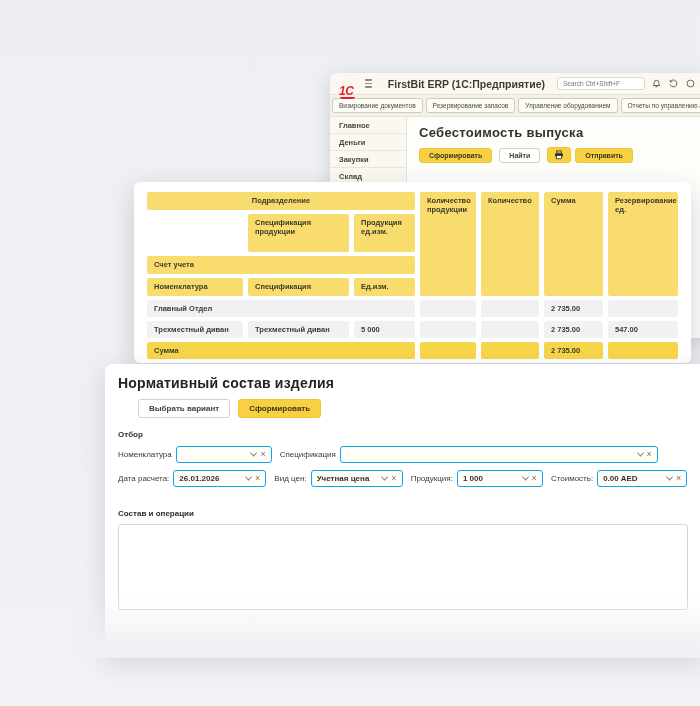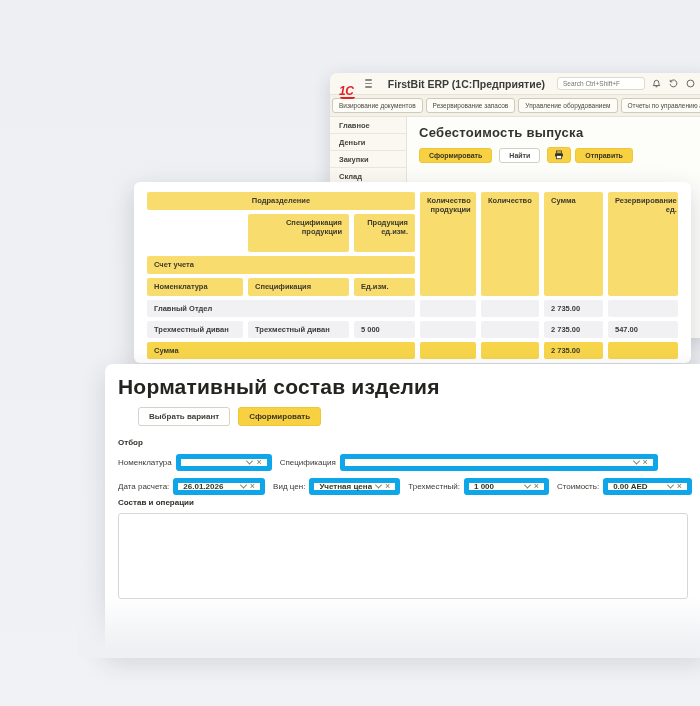--- a/index.html
+++ b/index.html
@@ -75,44 +75,44 @@
     grid-template-columns:96px 101px 61px 56px 58px 59px 1fr;
     grid-template-rows:18px 38px 18px 18px 17px 17px 17px;
     gap:4px 5px;
   }
   .cell {
     border-radius:2px; font-size:7.5px; font-weight:600; color:#3d3a2c;
     padding:3px 7px; display:flex; align-items:center; overflow:hidden; cursor:default;
     line-height:1.25;
   }
   .cell.hdr { background:#f9dc6e; }
-  .cell.top { align-items:flex-start; padding-top:4px;text-align:right; }
+  .cell.top { align-items:flex-start; padding-top:4px; }
   .cell.center { justify-content:center; }
   .cell.gray { background:#f1f1f4; color:#3a3a36; }
   .cell.total { background:#f7d54b; font-weight:700; }
   .span3 { grid-column:1 / 4; }
   .c4 { grid-column:4; } .c5 { grid-column:5; } .c6 { grid-column:6; } .c7 { grid-column:7; }
   .rowspan { grid-row:1 / 5; }
 
   
   .form-window {
     position:absolute; left:105px; top:364px; width:600px; height:290px;
     background:#ffffff; border-radius:8px 0 0 0; padding:11px 13px;
     box-shadow:0 8px 26px rgba(40,40,55,.15);
   }
-  .form-title { font-size:21px; font-weight:700; color:#23231f; letter-spacing:.2px; }
+  .form-title { font-size:14px; font-weight:700; color:#23231f; letter-spacing:.2px; }
   .form-btns { display:flex; gap:8px; margin-top:8px;padding-left:20px; }
   .fbtn { font-size:8px; font-weight:700; border-radius:3px; padding:4px 10px; cursor:pointer; white-space:nowrap; }
   .fbtn-white { background:#fff; border:1px solid #d6d3c6; color:#3e3e38; }
   .fbtn-yellow { background:#f8d143; border:1px solid #eec63a; color:#3c3522; }
   .section-label { font-size:8px; font-weight:700; color:#2e2e29; margin-top:12px; }
   .field-row { display:flex; align-items:center; margin-top:7px; }
   .f-label { font-size:8px; color:#3a3a35; margin-right:4px; white-space:nowrap; }
   .combo {
-    height:17px; background:#fffef8; border:5px solid #0ea5e9; border-radius:3px;
+    height:17px; background:#fffef8; border:1px solid #0ea5e9; border-radius:3px;
     display:flex; align-items:center; padding:0 5px; gap:4px; cursor:pointer;
   }
   .combo .val { flex:1; font-size:8px; font-weight:600; color:#33332e; white-space:nowrap; overflow:hidden; }
   .chev { display:inline-block; width:5px; height:5px; border-right:1.2px solid #72726c; border-bottom:1.2px solid #72726c; transform:rotate(45deg) translate(-1px,-1px); flex:0 0 auto; }
   .clear { font-size:9px; color:#72726c; line-height:1; flex:0 0 auto; }
   .clear::before { content:'×'; }
   .gap8 { margin-left:8px; }
   .compose-box {
     margin-top:6px; width:570px; height:86px; background:#fff;
     border:1px solid #d6d6d6; border-radius:3px;
@@ -263,32 +263,32 @@
         <span class="val">26.01.2026</span>
         <span class="chev"></span>
         <span class="clear"></span>
       </span>
       <span class="f-label gap8">Вид цен:</span>
       <span class="combo" style="width:92px">
         <span class="val">Учетная цена</span>
         <span class="chev"></span>
         <span class="clear"></span>
       </span>
-      <span class="f-label gap8">Трехместный:</span>
+      <span class="f-label gap8">Продукция:</span>
       <span class="combo" style="width:86px">
         <span class="val">1 000</span>
         <span class="chev"></span>
         <span class="clear"></span>
       </span>
       <span class="f-label gap8">Стоимость:</span>
       <span class="combo" style="width:90px">
         <span class="val">0.00 AED</span>
         <span class="chev"></span>
         <span class="clear"></span>
       </span>
     </div>
 
-    <div class="section-label" style="margin-top:3px">Состав и операции</div>
+    <div class="section-label" style="margin-top:22px">Состав и операции</div>
     <div class="compose-box"></div>
   </div>
 
   <div class="fade-out"></div>
 </div>
 
 </body></html>

